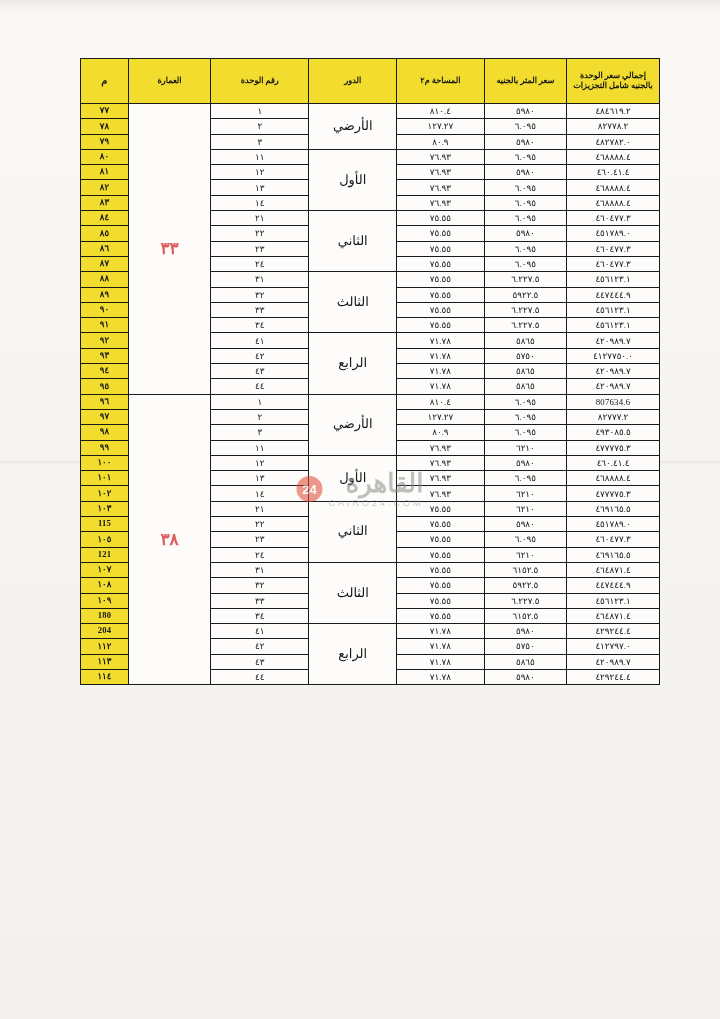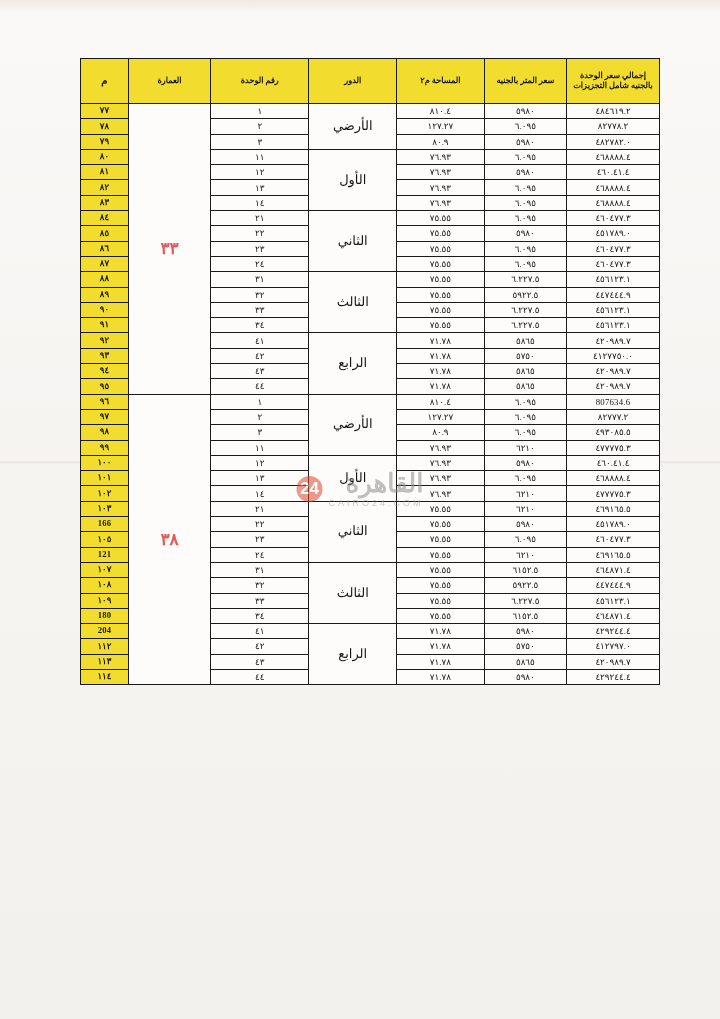--- a/index.html
+++ b/index.html
@@ -109,21 +109,21 @@
     align-items: center;
     gap: 6px;
     opacity: 0.55;
     pointer-events: none;
   }
   .wm-badge {
     width: 26px; height: 26px;
     border-radius: 50%;
     background: #e0462f;
     color: #fff;
-    font-size: 17px;
+    font-size: 13px;
     font-weight: bold;
     display: flex;
     align-items: center;
     justify-content: center;
     font-family: "Liberation Sans", sans-serif;
     text-align: right;
   }
   .wm-text {
     display: flex;
     flex-direction: column;
@@ -372,21 +372,21 @@
             <td class="num">٧٥.٥٥</td>
             <td class="floor" rowspan="4">الثاني</td>
             <td class="num">٢١</td>
             <td class="serial">١٠٣</td>
           </tr>
           <tr>
             <td class="num">٤٥١٧٨٩.٠</td>
             <td class="num">٥٩٨٠</td>
             <td class="num">٧٥.٥٥</td>
             <td class="num">٢٢</td>
-            <td class="serial">166</td>
+            <td class="serial">115</td>
           </tr>
           <tr>
             <td class="num">٤٦٠٤٧٧.٣</td>
             <td class="num">٦.٠٩٥</td>
             <td class="num">٧٥.٥٥</td>
             <td class="num">٢٣</td>
             <td class="serial">١٠٥</td>
           </tr>
           <tr>
             <td class="num">٤٦٩١٦٥.٥</td>

